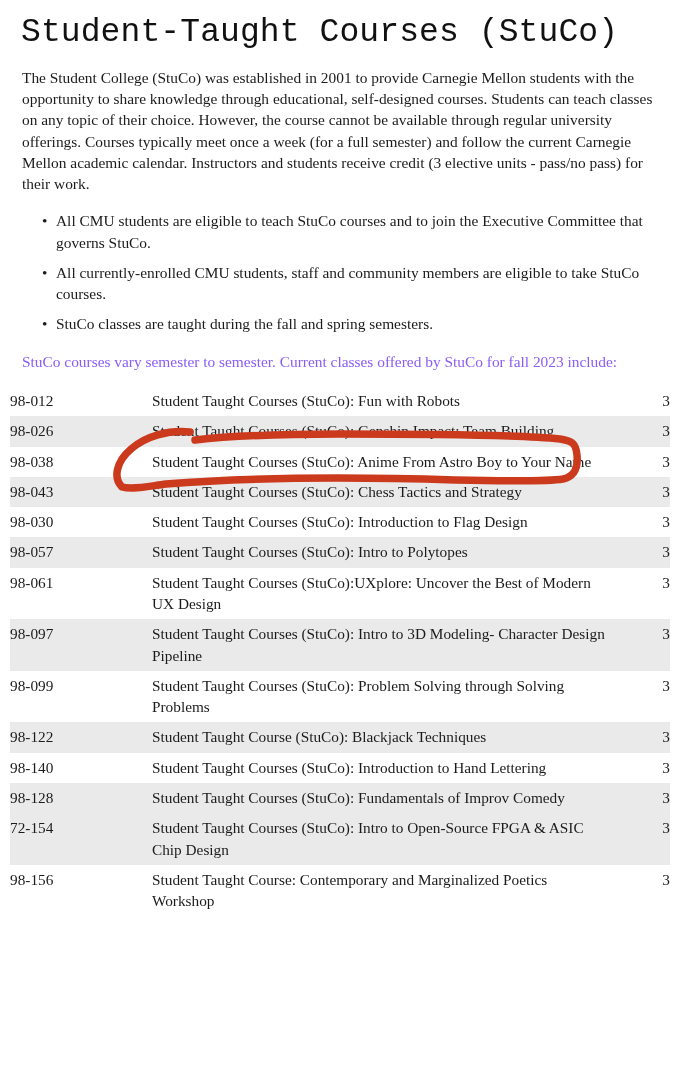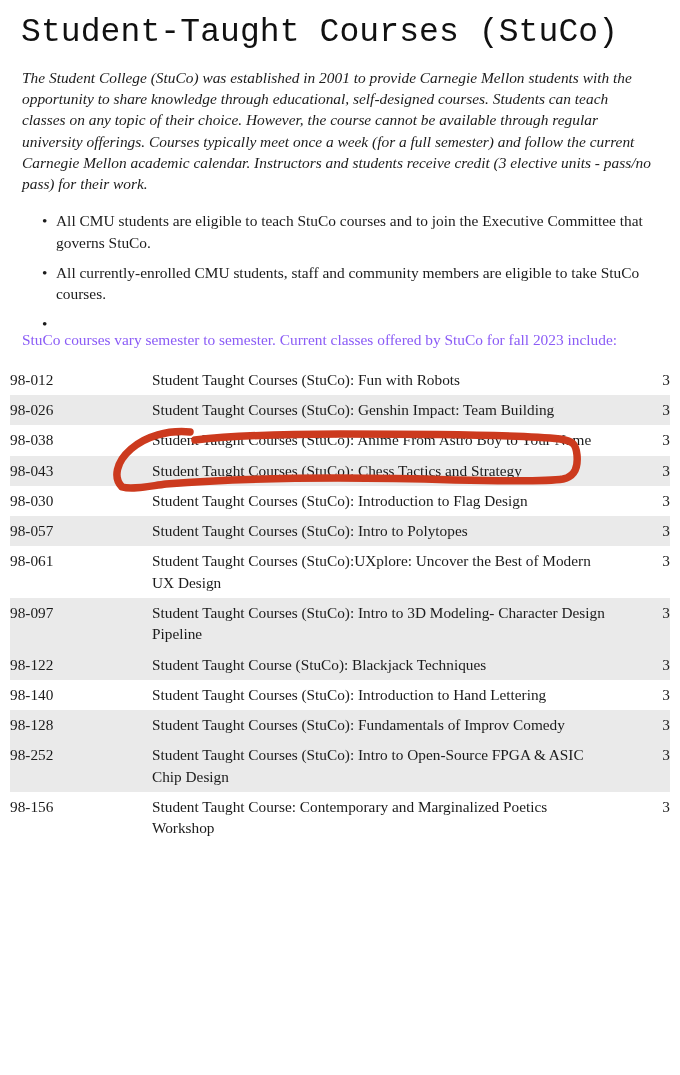--- a/index.html
+++ b/index.html
@@ -39,21 +39,20 @@
   }
 
   
   .intro {
     font-size: 15.4px;
     line-height: 21.2px;
     margin: 0;
     padding: 15px 26px 0 22px;
     text-align: left;
     color: #1b1b1b;
-    font-style: italic;
   }
 
   
   .bullets {
     list-style: none;
     margin: 0;
     padding: 16px 26px 0 22px;
   }
   .bullets li {
     position: relative;
@@ -146,20 +145,21 @@
     <li>
       <span class="bullet-dot">•</span>
       <span>All CMU students are eligible to teach StuCo courses and to join the Executive Committee that governs StuCo.</span>
     </li>
     <li>
       <span class="bullet-dot">•</span>
       <span>All currently-enrolled CMU students, staff and community members are eligible to take StuCo courses.</span>
     </li>
     <li>
       <span class="bullet-dot">•</span>
+      <span>StuCo classes are taught during the fall and spring semesters.</span>
     </li>
   </ul>
 
   <p class="lead-in">StuCo courses vary semester to semester. Current classes offered by StuCo for fall 2023 include:</p>
 
   <div class="course-table-wrap">
     <table class="course-table">
       <tbody>
 
         <tr class="row-odd">
@@ -203,20 +203,25 @@
           <td class="col-title">Student Taught Courses (StuCo):UXplore: Uncover the Best of Modern UX Design</td>
           <td class="col-units">3</td>
         </tr>
 
         <tr class="row-even">
           <td class="col-number">98-097</td>
           <td class="col-title">Student Taught Courses (StuCo): Intro to 3D Modeling- Character Design Pipeline</td>
           <td class="col-units">3</td>
         </tr>
 
+        <tr class="row-odd">
+          <td class="col-number">98-099</td>
+          <td class="col-title">Student Taught Courses (StuCo): Problem Solving through Solving Problems</td>
+          <td class="col-units">3</td>
+        </tr>
 
         <tr class="row-even">
           <td class="col-number">98-122</td>
           <td class="col-title">Student Taught Course (StuCo): Blackjack Techniques</td>
           <td class="col-units">3</td>
         </tr>
 
         <tr class="row-odd">
           <td class="col-number">98-140</td>
           <td class="col-title">Student Taught Courses (StuCo): Introduction to Hand Lettering</td>
@@ -224,21 +229,21 @@
         </tr>
 
         <tr class="row-even">
           <td class="col-number">98-128</td>
           <td class="col-title">Student Taught Courses (StuCo): Fundamentals of Improv Comedy</td>
           <td class="col-units">3</td>
         </tr>
 
 
         <tr class="row-even">
-          <td class="col-number">98-252</td>
+          <td class="col-number">72-154</td>
           <td class="col-title">Student Taught Courses (StuCo): Intro to Open-Source FPGA &amp; ASIC Chip Design</td>
           <td class="col-units">3</td>
         </tr>
 
         <tr class="row-odd">
           <td class="col-number">98-156</td>
           <td class="col-title">Student Taught Course: Contemporary and Marginalized Poetics Workshop</td>
           <td class="col-units">3</td>
         </tr>
 

